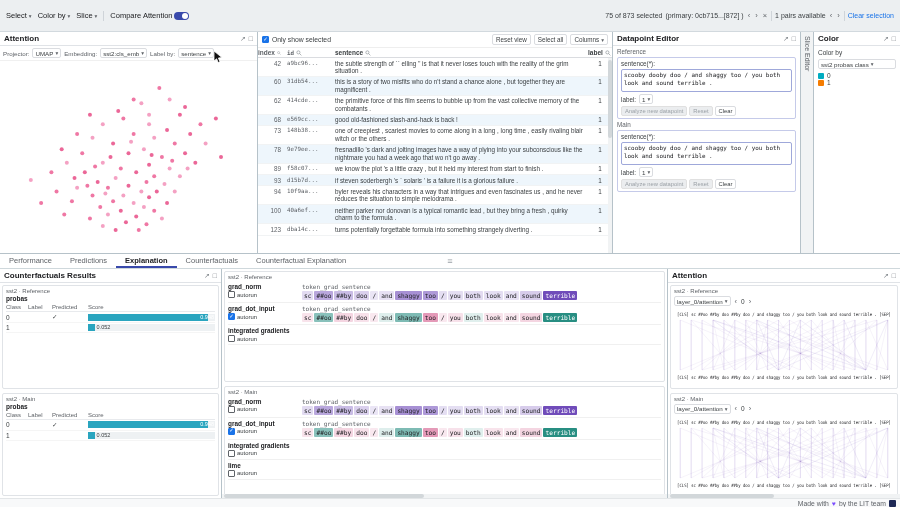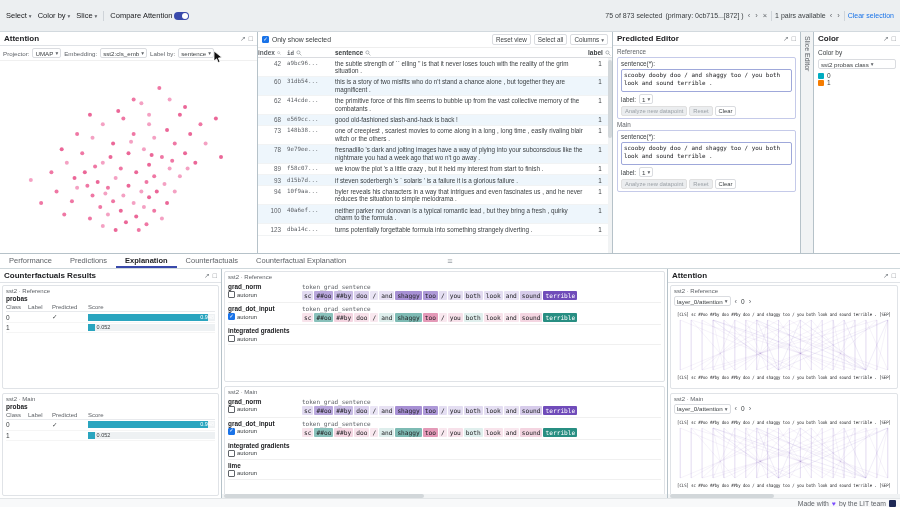--- a/index.html
+++ b/index.html
@@ -399,21 +399,21 @@
             </div>
           </div>
         <div class="vscroll">
             <div class="thumb"></div>
           </div>
       </div>
     </div>
 
     <div class="module m-editor">
       <div class="mhead">
-        <span class="mtitle">Predicted Editor</span>
+        <span class="mtitle">Datapoint Editor</span>
         <span class="sp"></span>
         <span class="mic">↗</span>
         <span class="mic">□</span>
       </div>
       <div class="ed-body" id="ed-sections">
           <div class="ed-sec-label">Reference</div>
           <div class="ed-box">
             <div class="ed-field-label">sentence(*):</div>
             <div class="ed-text">scooby dooby doo / and shaggy too / you both look and sound terrible .</div>
             <div class="ed-label-row">

